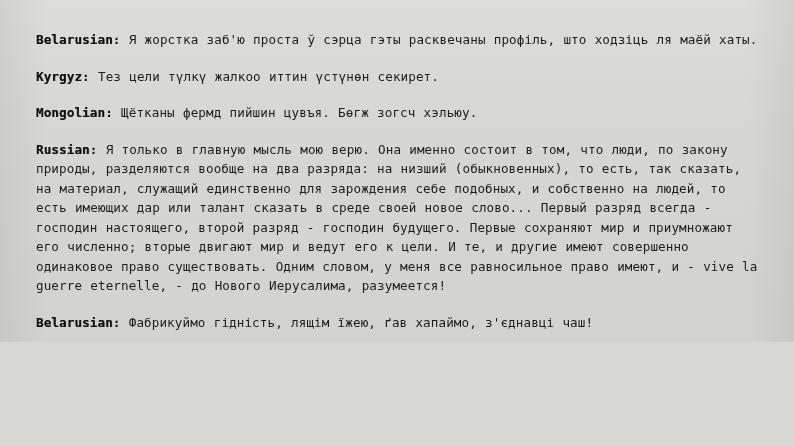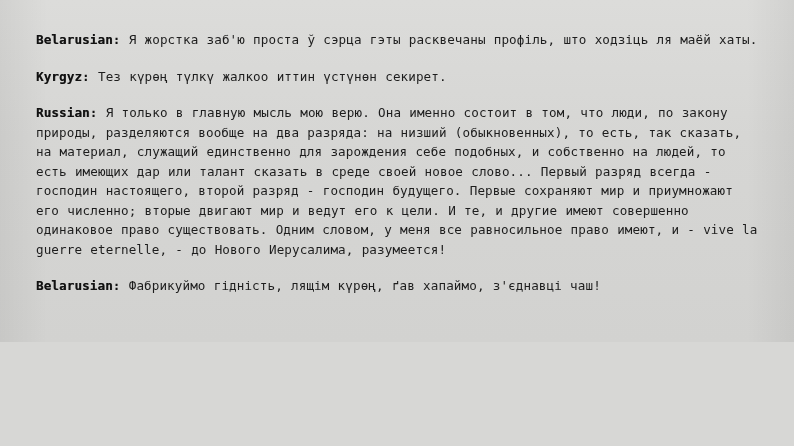--- a/index.html
+++ b/index.html
@@ -62,28 +62,32 @@
 <div id="page">
   <div class="samples">
 
     <p class="sample">
       <span class="lang">Belarusian</span><span class="colon">:</span>
       <span class="text">Я жорстка заб'ю проста ў сэрца гэты расквечаны профіль, што ходзіць ля маёй хаты.</span>
     </p>
 
     <p class="sample">
       <span class="lang">Kyrgyz</span><span class="colon">:</span>
-      <span class="text">Тез күрөң түлкү жалкоо иттин үстүнөн секирет.</span>
+      <span class="text">Тез цели түлкү жалкоо иттин үстүнөн секирет.</span>
     </p>
 
+    <p class="sample">
+      <span class="lang">Mongolian</span><span class="colon">:</span>
+      <span class="text">Щётканы фермд пийшин цувъя. Бөгж зогсч хэльюу.</span>
+    </p>
 
     <p class="sample block">
       <span class="lang">Russian</span><span class="colon">:</span>
       <span class="text">Я только в главную мысль мою верю. Она именно состоит в том, что люди, по закону природы, разделяются вообще на два разряда: на низший (обыкновенных), то есть, так сказать, на материал, служащий единственно для зарождения себе подобных, и собственно на людей, то есть имеющих дар или талант сказать в среде своей новое слово... Первый разряд всегда - господин настоящего, второй разряд - господин будущего. Первые сохраняют мир и приумножают его численно; вторые двигают мир и ведут его к цели. И те, и другие имеют совершенно одинаковое право существовать. Одним словом, у меня все равносильное право имеют, и - vive la guerre eternelle, - до Нового Иерусалима, разумеется!</span>
     </p>
 
     <p class="sample">
       <span class="lang">Belarusian</span><span class="colon">:</span>
-      <span class="text">Фабрикуймо гідність, лящім күрөң, ґав хапаймо, з'єднавці чаш!</span>
+      <span class="text">Фабрикуймо гідність, лящім їжею, ґав хапаймо, з'єднавці чаш!</span>
     </p>
 
   </div>
 </div>
 
 </body></html>

